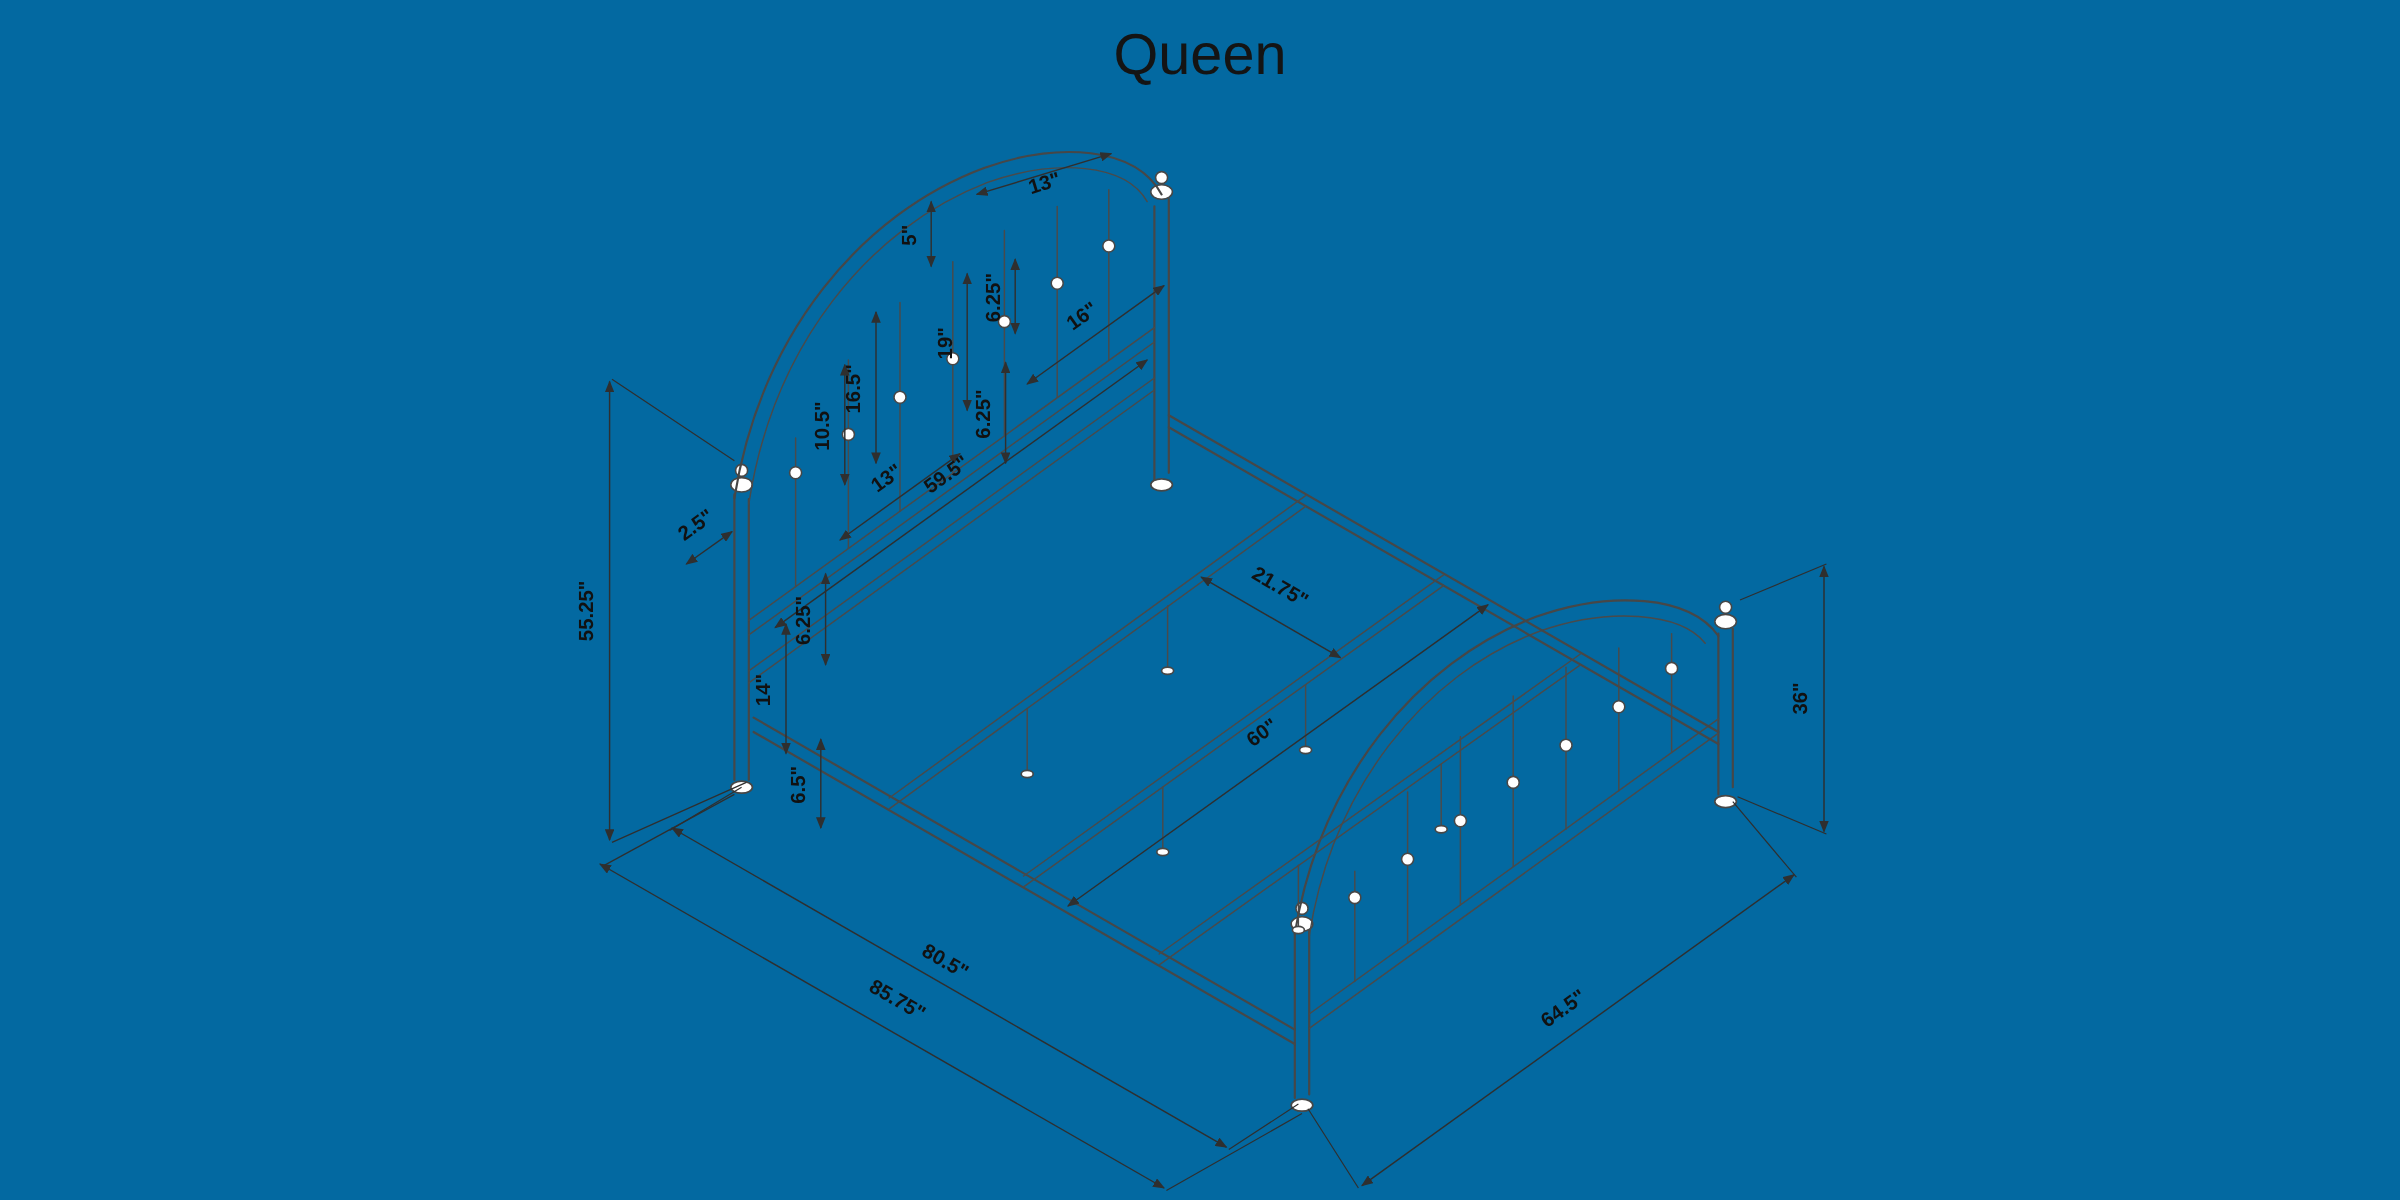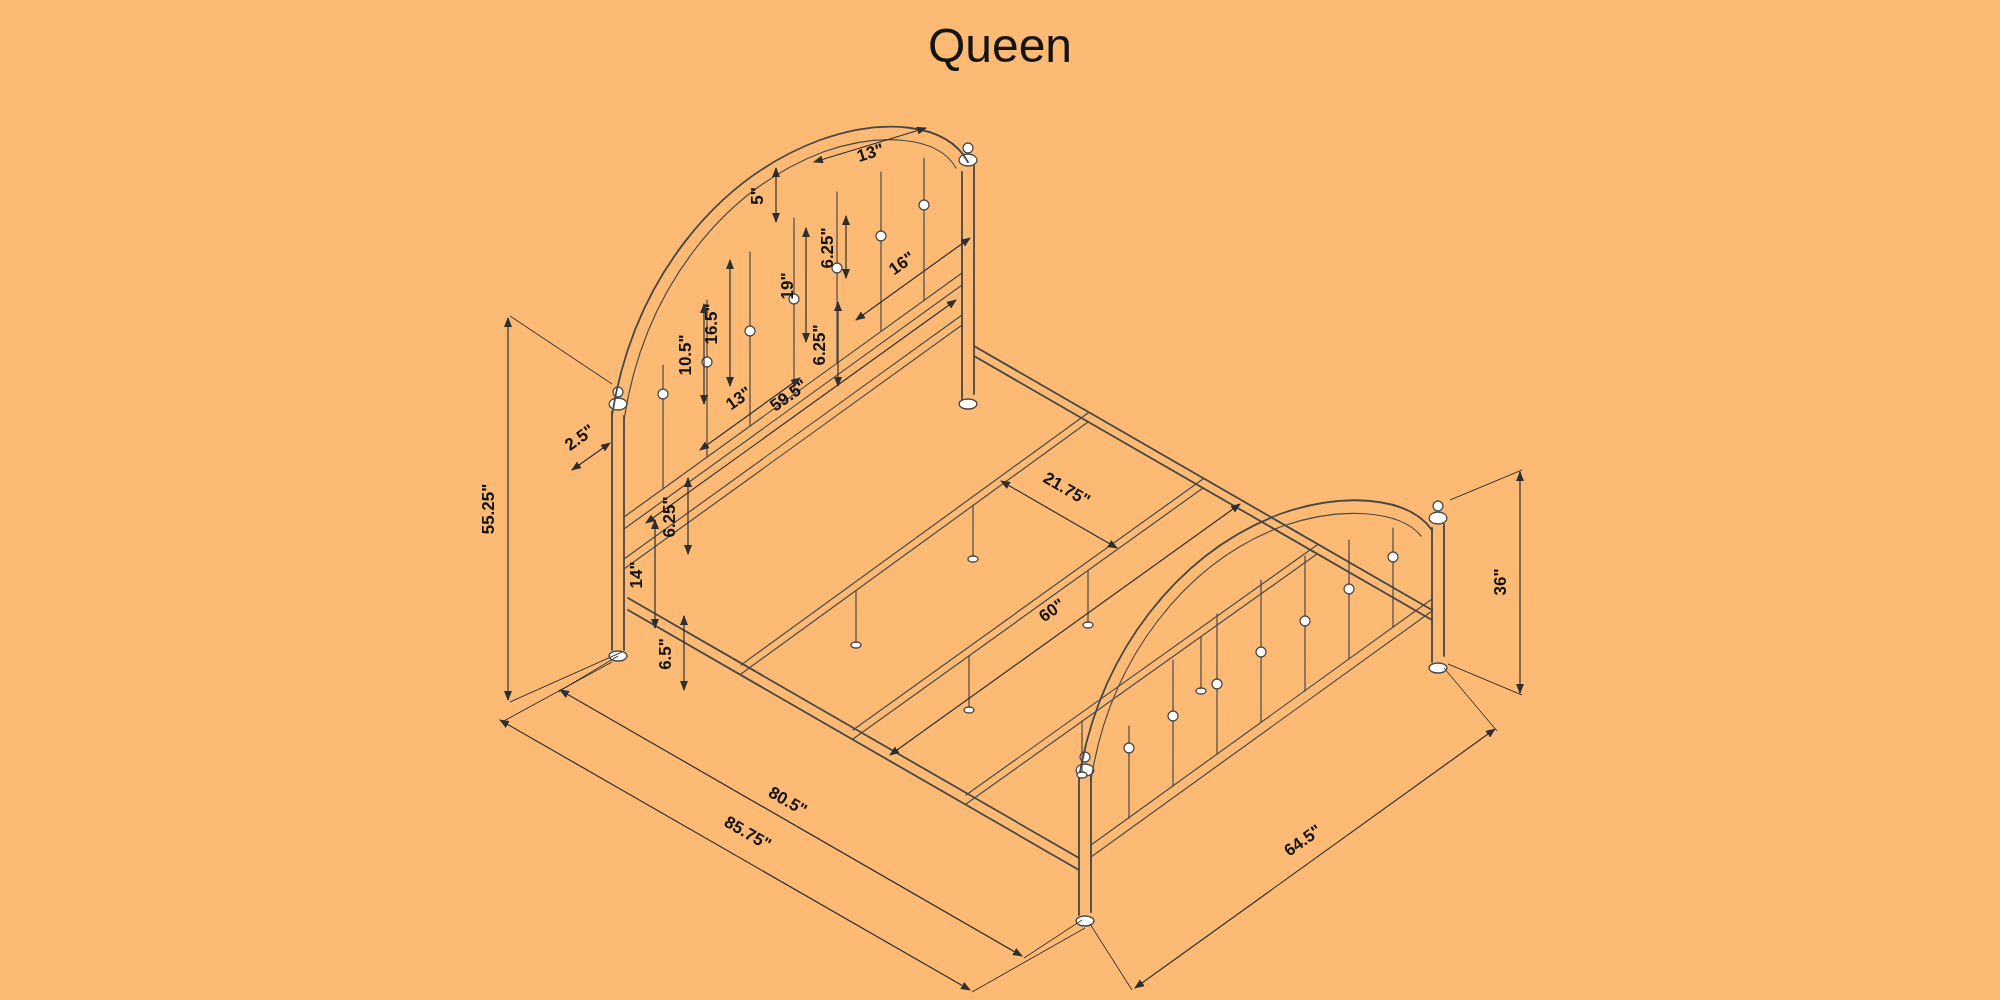--- a/index.html
+++ b/index.html
@@ -1,16 +1,16 @@
 <!DOCTYPE html>
 <html><head>
 <meta charset="utf-8">
 <style>
   html,body{margin:0;padding:0;background:#fff;}
-  .stage{width:2000px;height:1000px;position:relative;background:#fdba74;overflow:hidden;
+  .stage{width:2000px;height:1000px;position:relative;background:#0369a1;overflow:hidden;
          font-family:"Liberation Sans", sans-serif;}
   svg{display:block;width:2000px;height:1000px;}
   .tube{stroke:#474747;stroke-width:1.8;fill:none;stroke-linecap:round;}
   .thin{stroke:#4a4a4a;stroke-width:1.2;fill:none;stroke-linecap:round;}
   .knob{fill:#ffffff;stroke:#474747;stroke-width:1.3;}
   .caster{fill:#ffffff;stroke:#474747;stroke-width:1.4;}
   .dim{stroke:#2f2f2f;stroke-width:1.2;fill:none;}
   .ext{stroke:#2f2f2f;stroke-width:1;fill:none;}
   .dlab{font:700 17px "Liberation Sans", sans-serif;fill:#111;text-anchor:middle;}
   .title{font:400 48px "Liberation Sans", sans-serif;fill:#141414;text-anchor:middle;}

